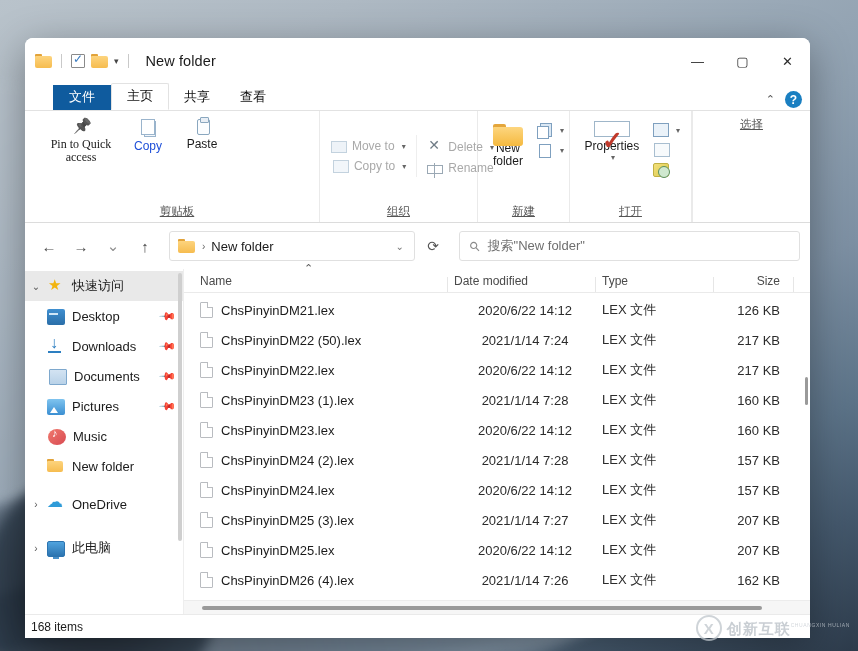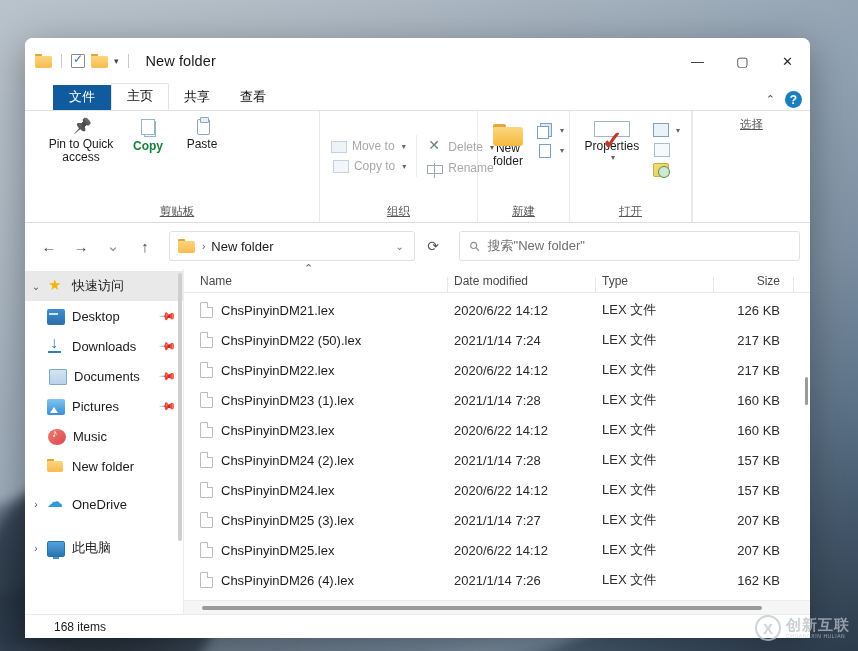--- a/index.html
+++ b/index.html
@@ -61,21 +61,21 @@
 
   
   .ribbon { height:113px; background:#fff; border-top:1px solid #e2e2e2; border-bottom:1px solid #dcdcdc;
             display:flex; flex:0 0 auto; padding-left:10px; }
   .rgroup { display:flex; flex-direction:column; justify-content:space-between; border-right:1px solid #eaeaea; padding:6px 7px 0; position:relative;}
   .rgroup:last-child{border-right:none;}
   .rgroup .glabel { text-align:center; font-size:11.5px; color:#555; padding-bottom:3px;text-decoration:underline;}
   .gbody { display:flex; align-items:flex-start; gap:2px; }
   .bigbtn { width:auto; min-width:52px; display:flex; flex-direction:column; align-items:center; padding:2px 5px; }
   .bigbtn .lbl { font-size:12px; color:#1b1b1b; text-align:center; line-height:13px; margin-top:3px;}
-  .bigbtn .lbl.dim { color:#15803d;font-weight:bold;}
+  .bigbtn .lbl.dim { color:#1d4ed8;}
   .col { display:flex; flex-direction:column; gap:2px; padding-top:2px; }
   .smbtn { display:flex; align-items:center; gap:5px; font-size:12px; color:#1b1b1b; padding:2px 4px; white-space:nowrap;}
   .smbtn.dim { color:#a9a9a9; }
   .ic { width:16px; height:16px; flex:0 0 16px; position:relative; display:inline-block;}
   .caret { font-size:8px; color:#666; margin-left:2px;}
 
   
   .ic-pin:before{content:"📌"; font-size:15px; position:absolute; left:0; top:-2px; filter:grayscale(1) contrast(.6) brightness(.75);}
   .ic-copy { border:1.4px solid #9ab4cc; background:#f3f7fb; width:12px; height:14px; margin-left:3px; margin-top:2px;}
   .ic-copy:before{content:""; position:absolute; left:-4px; top:-3px; width:12px; height:14px; border:1.4px solid #9ab4cc; background:#fff;}
@@ -184,38 +184,38 @@
   .ch.name { width:254px;}
   .ch.date { width:148px;}
   .ch.type { width:118px;}
   .ch.size { width:80px; text-align:right; padding-right:14px;}
   .ch::after { content:""; position:absolute; right:0; top:3px; height:15px; width:1px; background:#e6e6e6;}
   .sortmark { position:absolute; left:110px; top:-12px; font-size:11px; color:#5a5a5a;}
   .rows { flex:1; overflow:hidden; padding-top:2px;}
   .row { height:30px; display:flex; align-items:center; font-size:13px; color:#1b1b1b; padding-left:10px;}
   .cell { padding-left:6px; white-space:nowrap; overflow:hidden;}
   .cell.name { width:254px; display:flex; align-items:center; gap:8px;}
-  .cell.date { width:148px; color:#2b2b2b;}
+  .cell.date { width:148px; color:#2b2b2b;text-align:center;}
   .cell.type { width:118px; color:#2b2b2b;}
   .cell.size { width:80px; text-align:right; padding-right:14px; color:#2b2b2b;}
   .filedoc { width:13px; height:16px; flex:0 0 13px; position:relative; background:#fff; border:1px solid #b9bcc0; border-radius:1px;}
   .filedoc:after{content:""; position:absolute; right:-1px; top:-1px; width:5px; height:5px; background:#fff; border-left:1px solid #b9bcc0; border-bottom:1px solid #b9bcc0;}
   .vscroll { position:absolute; right:2px; top:108px; width:3px; height:28px; background:#9a9a9a; border-radius:2px;}
   .hscroll-track { height:14px; background:#f6f6f6; border-top:1px solid #ececec; position:relative; flex:0 0 auto;}
   .hscroll-thumb { position:absolute; left:18px; top:5px; height:4px; width:560px; background:#9a9a9a; border-radius:2px;}
 
   
   .statusbar { height:24px; flex:0 0 auto; background:#fff; border-top:1px solid #eaeaea;
-               display:flex; align-items:center; padding-left:29px; font-size:12px; color:#1b1b1b;}
+               display:flex; align-items:center; padding-left:6px; font-size:12px; color:#1b1b1b;}
 
   
   .watermark { position:absolute; right:8px; bottom:10px; display:flex; align-items:center; gap:5px; opacity:.75;}
   .wm-logo { width:26px; height:26px; border-radius:50%; border:2px solid #bfc6cc; color:#bfc6cc; display:flex;
              align-items:center; justify-content:center; font-size:15px; font-weight:bold;}
-  .wm-txt { display:flex; flex-direction:column; line-height:1;}
+  .wm-txt { display:flex; flex-direction:row; line-height:1;}
   .wm-cn { font-size:15px; color:#b7bec5; font-weight:bold; letter-spacing:1px;}
   .wm-en { font-size:5px; color:#c4cad0; letter-spacing:.6px; margin-top:2px;}
 </style>
 </head>
 <body>
 
 <div class="wp">
   <i class="r4"></i>
     <i class="r1"></i>
     <i class="r2"></i>
@@ -250,21 +250,21 @@
     <div class="ribbon-right">
       <span class="chev-up">⌃</span>
       <span class="help-btn">?</span>
     </div>
   </div>
 
   <div class="ribbon">
 
     <div class="rgroup" style="width:290px;">
       <div class="gbody">
-        <div class="bigbtn" style="width:78px;">
+        <div class="bigbtn" style="width:78px;font-family:Liberation Serif, serif;">
           <span class="ic ic-pin"></span>
           <span class="lbl">Pin to Quick access</span>
         </div>
         <div class="bigbtn">
           <span class="ic ic-copy"></span>
           <span class="lbl dim">Copy</span>
         </div>
         <div class="bigbtn">
           <span class="ic ic-paste"></span>
           <span class="lbl">Paste</span>

